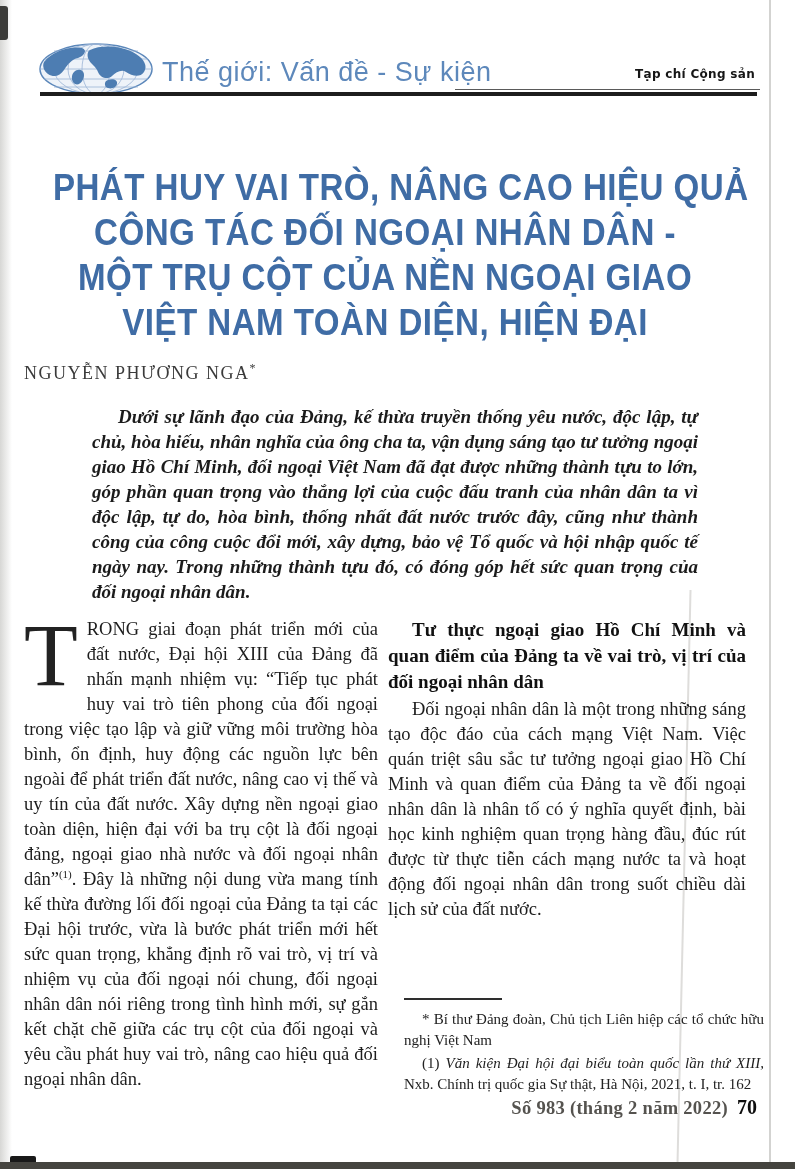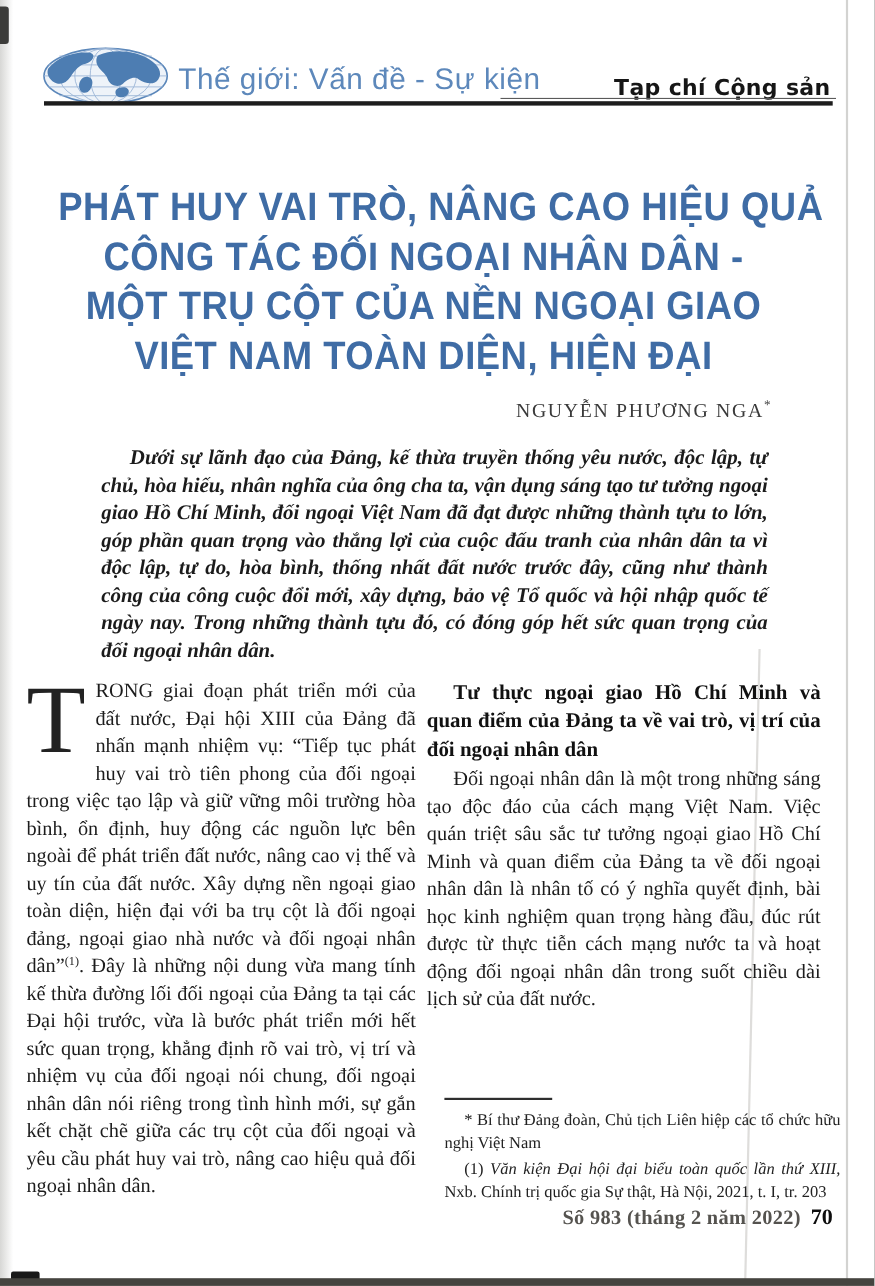--- a/index.html
+++ b/index.html
@@ -24,38 +24,38 @@
   .header{position:absolute;left:0;top:0;width:795px;height:100px;}
   .globe{position:absolute;left:38px;top:42px;width:116px;height:54px;}
   .section-title{
     position:absolute;left:162px;top:57px;
     font-family:"Liberation Sans", sans-serif;
     font-size:27px;color:#5d88bb;letter-spacing:0.5px;white-space:nowrap;
   }
   .journal-name{
     position:absolute;right:40px;top:67px;
     font-family:"DejaVu Sans", sans-serif;font-weight:bold;
-    font-size:20px;color:#161616;letter-spacing:0.3px;white-space:nowrap;
+    font-size:12px;color:#161616;letter-spacing:0.3px;white-space:nowrap;
   }
   .thin-rule{position:absolute;left:455px;top:89px;width:305px;height:1px;background:#5a5a5a;}
   .thick-rule{position:absolute;left:40px;top:92px;width:717px;height:4px;background:#1d1d1d;}
   
   .content{position:absolute;left:24px;top:0;width:722px;padding-top:165px;}
   .title{
     text-align:center;
     font-family:"Liberation Sans", sans-serif;
     font-weight:bold;
     font-size:36px;line-height:45px;
     color:#3f6ca5;
     letter-spacing:0.5px;
   }
   .title .t-line{transform:scaleX(0.92);transform-origin:50% 50%;white-space:nowrap;}
   .author{
     margin-top:16px;padding-right:44px;
-    text-align:right;
+    text-align:left;
     font-size:18px;letter-spacing:1.5px;color:#3a3a3a;font-weight:500;white-space:nowrap;
   }
   .author sup{font-size:12px;}
   .abstract{
     margin:20px 48px 0 68px;
     font-style:italic;font-weight:bold;
     font-size:19px;line-height:25px;
     text-align:justify;text-indent:26px;
     color:#1b1b1b;
   }
@@ -153,21 +153,21 @@
         <h3 class="col-heading">Tư thực ngoại giao Hồ Chí Minh và quan điểm của Đảng ta về vai trò, vị trí của đối ngoại nhân dân</h3>
         <p class="body-par indent">Đối ngoại nhân dân là một trong những sáng tạo độc đáo của cách mạng Việt Nam. Việc quán triệt sâu sắc tư tưởng ngoại giao Hồ Chí Minh và quan điểm của Đảng ta về đối ngoại nhân dân là nhân tố có ý nghĩa quyết định, bài học kinh nghiệm quan trọng hàng đầu, đúc rút được từ thực tiễn cách mạng nước ta và hoạt động đối ngoại nhân dân trong suốt chiều dài lịch sử của đất nước.</p>
       </div>
 
     </div>
   </div>
 
   <div class="footnotes">
     <div class="fn-rule"></div>
     <p class="footnote">* Bí thư Đảng đoàn, Chủ tịch Liên hiệp các tổ chức hữu nghị Việt Nam</p>
-    <p class="footnote"><span>(1) </span><span class="it">Văn kiện Đại hội đại biểu toàn quốc lần thứ XIII,</span><span> Nxb. Chính trị quốc gia Sự thật, Hà Nội, 2021, t. I, tr. 203</span></p>
+    <p class="footnote"><span>(1) </span><span class="it">Văn kiện Đại hội đại biểu toàn quốc lần thứ XIII,</span><span> Nxb. Chính trị quốc gia Sự thật, Hà Nội, 2021, t. I, tr. 162</span></p>
   </div>
 
   <div class="footer">
     <span class="issue">Số 983 (tháng 2 năm 2022)</span><span class="page-num">70</span>
   </div>
 
   <div class="edge-bottom"></div>
 </div>
 
 </body></html>

